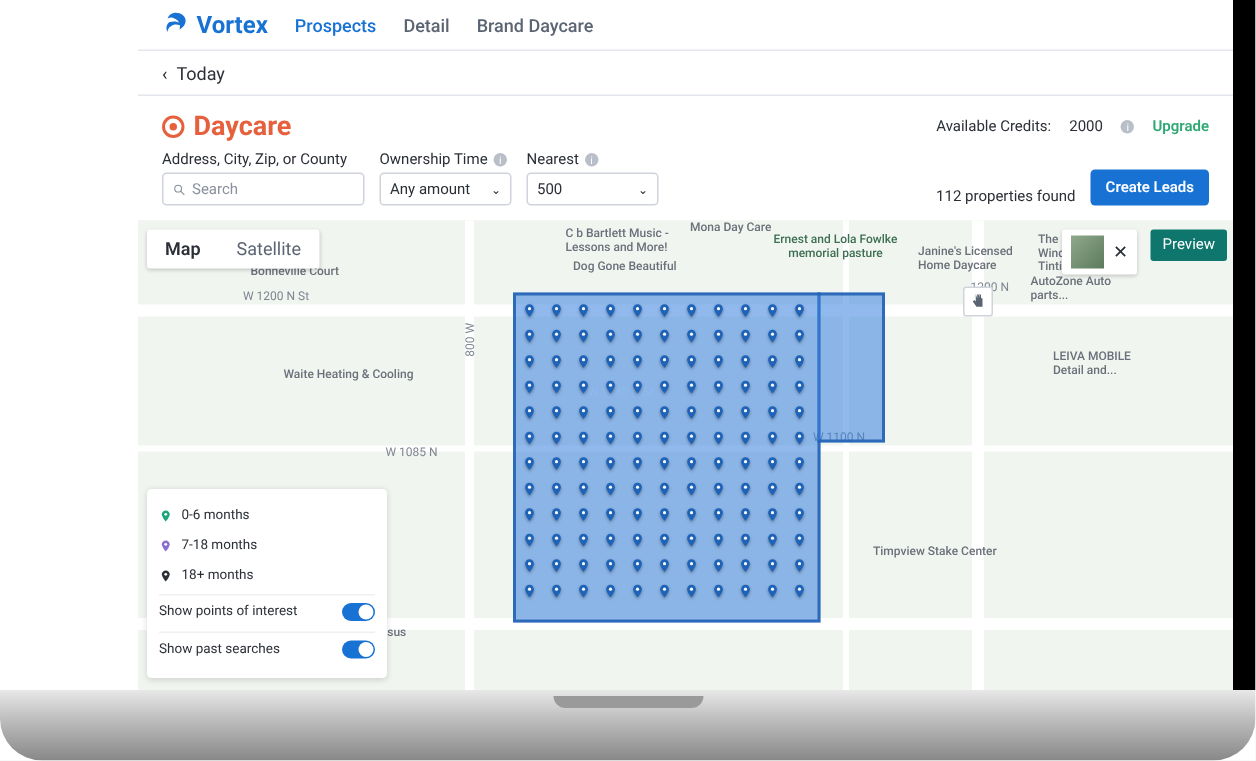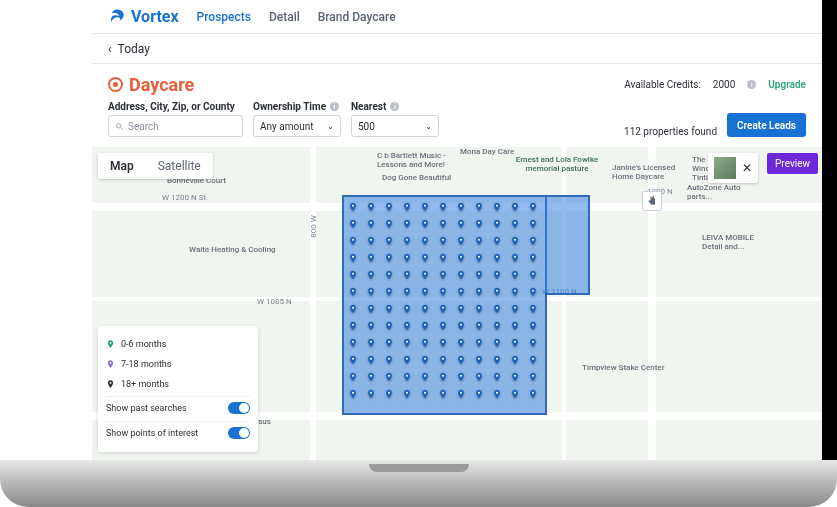--- a/index.html
+++ b/index.html
@@ -3,54 +3,54 @@
 <meta charset="utf-8">
 <style>
 *{box-sizing:border-box;margin:0;padding:0;font-family:-apple-system,BlinkMacSystemFont,"Segoe UI",Roboto,Arial,sans-serif}
 body{background:#fff;width:837px;height:507px;overflow:hidden;position:relative}
 .laptop-frame{position:absolute;inset:0}
 .screen{position:absolute;top:0;left:92px;right:15px;bottom:47px;background:#fff;overflow:hidden}
 .bezel-right{position:absolute;top:0;right:0;width:15px;height:460px;background:#000}
 .base{position:absolute;bottom:0;left:0;right:0;height:47px;background:linear-gradient(180deg,#e8e8e8 0%,#bfbfbf 40%,#888 100%);border-radius:0 0 28px 28px}
 .base::before{content:"";position:absolute;top:4px;left:50%;transform:translateX(-50%);width:100px;height:8px;background:#9a9a9a;border-radius:0 0 10px 10px}
 .topnav{display:flex;align-items:center;height:34px;padding:0 16px;border-bottom:1px solid #e3e6eb;gap:18px;font-size:12px}
-.logo{display:flex;align-items:center;gap:5px;font-weight:700;font-size:16px;color:#1872d4}
+.logo{display:flex;gap:5px;font-weight:700;font-size:16px;color:#1872d4}
 .logo-mark{width:18px;height:18px;color:#1872d4}
 .nav-link{color:#5b6472;font-weight:500;cursor:pointer}
 .nav-link.active{color:#1872d4}
 .backrow{display:flex;align-items:center;height:30px;padding:0 16px;border-bottom:1px solid #e3e6eb;font-size:12px;color:#2b2f36;gap:6px;cursor:pointer}
 .header{display:flex;align-items:center;justify-content:space-between;padding:10px 16px 2px}
 .geo{display:flex;align-items:center;gap:6px}
 .geo-icon{width:15px;height:15px;border-radius:50%;border:2px solid #e6603d;display:flex;align-items:center;justify-content:center}
 .geo-icon::after{content:"";width:5px;height:5px;background:#e6603d;border-radius:50%}
 .geo-title{color:#e6603d;font-weight:700;font-size:18px}
 .credits{display:flex;align-items:center;gap:12px;font-size:10px;color:#2b2f36}
 .upgrade{color:#2fa874;font-weight:600;cursor:pointer}
 .filters{display:flex;align-items:flex-end;padding:4px 16px 10px;gap:10px}
 .fcol{display:flex;flex-direction:column;gap:3px}
-.flabel{font-size:10px;color:#2b2f36;font-weight:700;display:flex;align-items:center;gap:4px}
+.flabel{font-size:10px;color:#2b2f36;font-weight:400;display:flex;align-items:center;gap:4px}
 .info-i{width:9px;height:9px;border-radius:50%;background:#b9bfc9;color:#fff;font-size:7px;display:flex;align-items:center;justify-content:center}
 .search{width:135px;height:22px;border:1px solid #cfd4dc;border-radius:3px;display:flex;align-items:center;padding:0 6px;gap:4px;font-size:10px;color:#8a909c}
 .sel{width:88px;height:22px;border:1px solid #cfd4dc;border-radius:3px;display:flex;align-items:center;justify-content:space-between;padding:0 6px;font-size:10px;color:#2b2f36;cursor:pointer}
 .chev{font-size:8px;color:#2b2f36}
 .fspacer{flex:1}
 .props-found{font-size:10px;color:#2b2f36}
 .create-btn{height:24px;padding:0 10px;background:#1872d4;color:#fff;border:none;border-radius:3px;font-size:10px;font-weight:600;cursor:pointer}
 .map-wrap{position:relative;height:315px;background:#edf2ee}
 .map-bg{position:absolute;inset:0;background:linear-gradient(90deg,#f1f5f0 0%,#f1f5f0 100%)}
 .road{position:absolute;background:#fff}
 .road.h{height:8px;left:0;right:0}
 .road.v{width:6px;top:0;bottom:0}
 .roadlabel{position:absolute;font-size:8px;color:#7f8591;background:transparent}
 .tabbar{position:absolute;top:6px;left:6px;background:#fff;border-radius:2px;box-shadow:0 1px 3px rgba(0,0,0,.2);display:flex;font-size:12px}
 .tab{padding:6px 12px;cursor:pointer;color:#5b6472}
 .tab.active{font-weight:600;color:#2b2f36}
 .preview-box{position:absolute;top:6px;right:64px;background:#fff;border-radius:2px;box-shadow:0 1px 3px rgba(0,0,0,.2);display:flex;align-items:center;gap:6px;padding:4px 6px;font-size:10px}
 .preview-thumb{width:22px;height:22px;background:linear-gradient(135deg,#8fa98b,#5d7a5e)}
-.preview-right{position:absolute;top:6px;right:4px;background:#6d28d9;color:#fff;font-size:10px;padding:5px 8px;border-radius:2px;cursor:pointer}
+.preview-right{position:absolute;top:6px;right:4px;background:#0f766e;color:#fff;font-size:10px;padding:5px 8px;border-radius:2px;cursor:pointer}
 .close-x{cursor:pointer;font-size:12px;color:#2b2f36}
 .polybtn{position:absolute;top:44px;right:160px;width:20px;height:20px;background:#fff;border:1px solid #cfd4dc;border-radius:2px;display:flex;align-items:center;justify-content:center;font-size:10px;cursor:pointer}
 .legend{position:absolute;bottom:10px;left:6px;width:160px;background:#fff;border-radius:3px;box-shadow:0 1px 4px rgba(0,0,0,.15);padding:8px;font-size:9px;color:#2b2f36}
 .lrow{display:flex;align-items:center;gap:6px;padding:4px 0}
 .lpin{width:9px;height:12px}
 .ltoggle{display:flex;align-items:center;justify-content:space-between;padding:5px 0;border-top:1px solid #eef0f4;margin-top:2px}
 .toggle{width:22px;height:12px;background:#1872d4;border-radius:8px;position:relative;cursor:pointer}
 .toggle::after{content:"";position:absolute;right:1px;top:1px;width:10px;height:10px;background:#fff;border-radius:50%}
 .polygon{position:absolute;top:48px;left:250px;width:205px;height:220px;background:rgba(54,128,222,.55);border:2px solid rgba(34,98,180,.9)}
 .polygon2{position:absolute;top:48px;left:453px;width:45px;height:100px;background:rgba(54,128,222,.55);border:2px solid rgba(34,98,180,.9);border-left:none}
@@ -730,25 +730,25 @@
             <span>7-18 months</span>
           </div>
     <div class="lrow">
             <svg class="lpin" viewBox="0 0 24 24">
               <path fill="#2b2f36" d="M12 2C8 2 5 5 5 9c0 5 7 13 7 13s7-8 7-13c0-4-3-7-7-7z"></path>
               <circle cx="12" cy="9" r="2.5" fill="#fff"></circle>
             </svg>
             <span>18+ months</span>
           </div>
     <div class="ltoggle">
-            <span>Show past searches</span>
+            <span>Show points of interest</span>
             <span class="toggle"></span>
           </div>
     <div class="ltoggle">
-            <span>Show points of interest</span>
+            <span>Show past searches</span>
             <span class="toggle"></span>
           </div>
   </div>
 </div>
 
 </div>
 <div class="bezel-right"></div>
 <div class="base"></div>
 </div>
 

